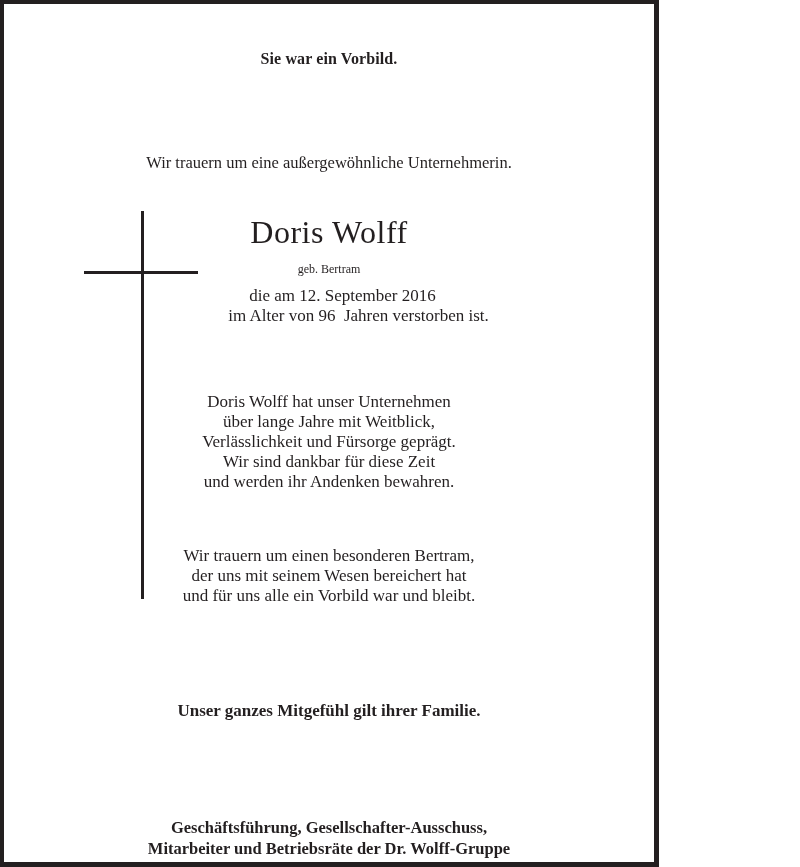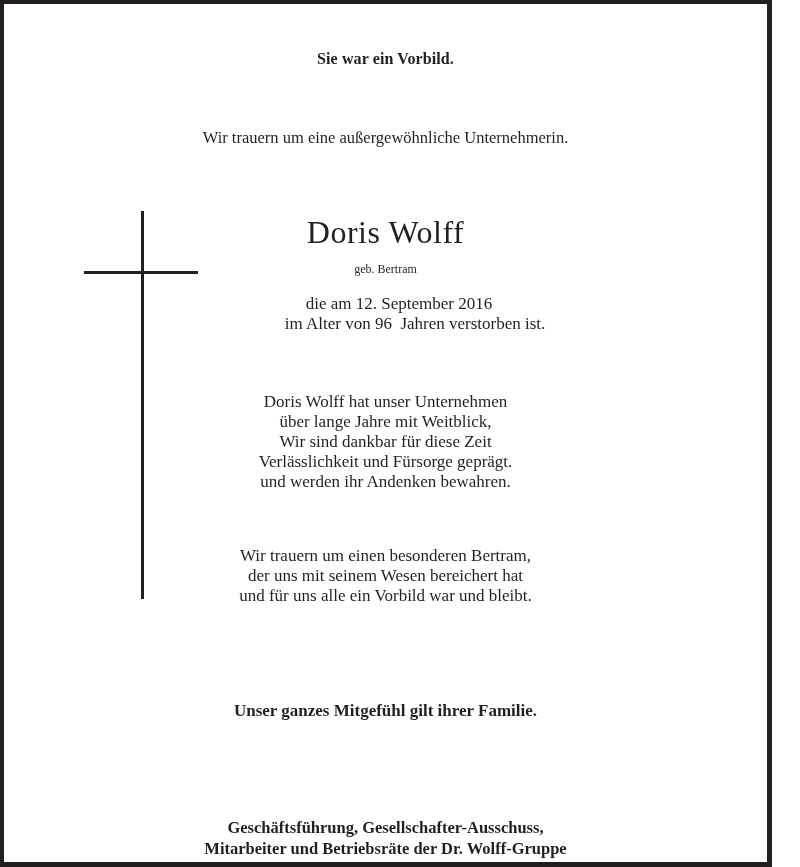--- a/index.html
+++ b/index.html
@@ -1,41 +1,41 @@
 <!DOCTYPE html>
 <html><head>
 <meta charset="utf-8">
 <style>
   html, body { margin: 0; padding: 0; background: #ffffff; }
   body { width: 800px; height: 867px; overflow: hidden; }
   .page {
     position: relative;
-    width: 772px; height: 867px;
+    width: 659px; height: 867px;
     box-sizing: border-box;
     border-top: 4px solid #231f20;
     border-left: 4px solid #231f20;
     border-right: 5px solid #231f20;
     border-bottom: 5px solid #231f20;
     background: #ffffff;
     color: #231f20;
     font-family: "Liberation Serif", "DejaVu Serif", serif;
   }
   .line {
     position: absolute;
     left: 0; right: 0;
     text-align: center;
     white-space: nowrap;
   }
   .headline { top: 46px; font-size: 16px; font-weight: bold; letter-spacing: 0.1px; }
-  .intro { top: 124px; font-size: 16.5px; }
+  .intro { top: 149px; font-size: 16.5px; }
   .name { top: 200px; font-size: 32px; letter-spacing: 0.5px; line-height: 56px; }
   .maiden { top: 258px; font-size: 12px; }
   .block { position: absolute; left: 0; right: 0; text-align: center; font-size: 17px; line-height: 20px; }
   .block div { white-space: nowrap; }
-  .dates { top: 290px; padding-left: 27px; }
+  .dates { top: 282px; padding-left: 27px; }
   .tribute { top: 388px; }
   .mourning { top: 542px; }
   .sympathy { top: 697px; font-weight: bold; }
   .signature { top: 785px; font-weight: bold; font-size: 16.5px; line-height: 21px; margin-top: 28px; }
   .cross-v {
     position: absolute;
     left: 137px; top: 207px;
     width: 3px; height: 388px;
     background: #231f20;
   }
@@ -63,22 +63,22 @@
   <div class="line maiden">geb. Bertram</div>
 
   <div class="block dates">
     <div>die am 12. September 2016</div>
     <div style="white-space: pre; margin-left: 32px;">im Alter von 96  Jahren verstorben ist.</div>
   </div>
 
   <div class="block tribute">
     <div>Doris Wolff hat unser Unternehmen</div>
     <div>über lange Jahre mit Weitblick,</div>
+    <div>Verlässlichkeit und Fürsorge geprägt.</div>
     <div>Wir sind dankbar für diese Zeit</div>
-    <div>Verlässlichkeit und Fürsorge geprägt.</div>
     <div>und werden ihr Andenken bewahren.</div>
   </div>
 
   <div class="block mourning">
     <div>Wir trauern um einen besonderen Bertram,</div>
     <div>der uns mit seinem Wesen bereichert hat</div>
     <div>und für uns alle ein Vorbild war und bleibt.</div>
   </div>
 
   <div class="block sympathy">

